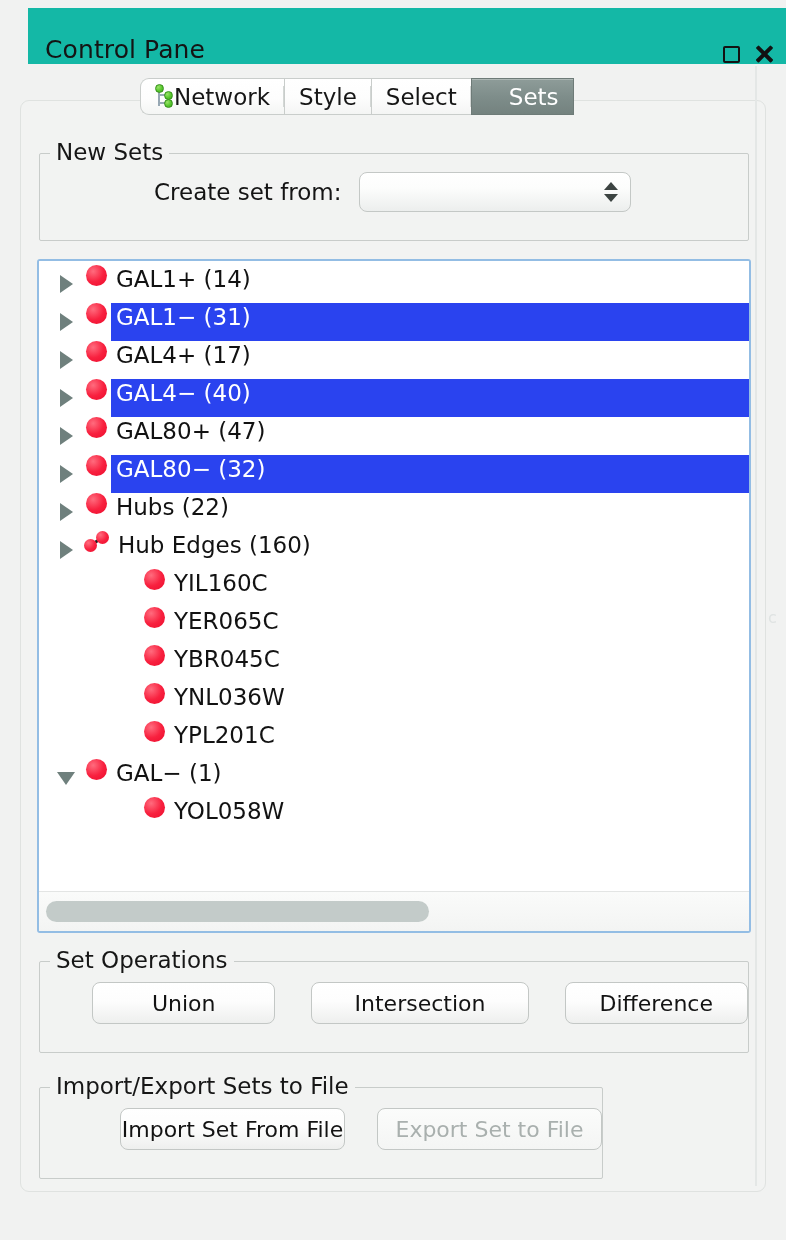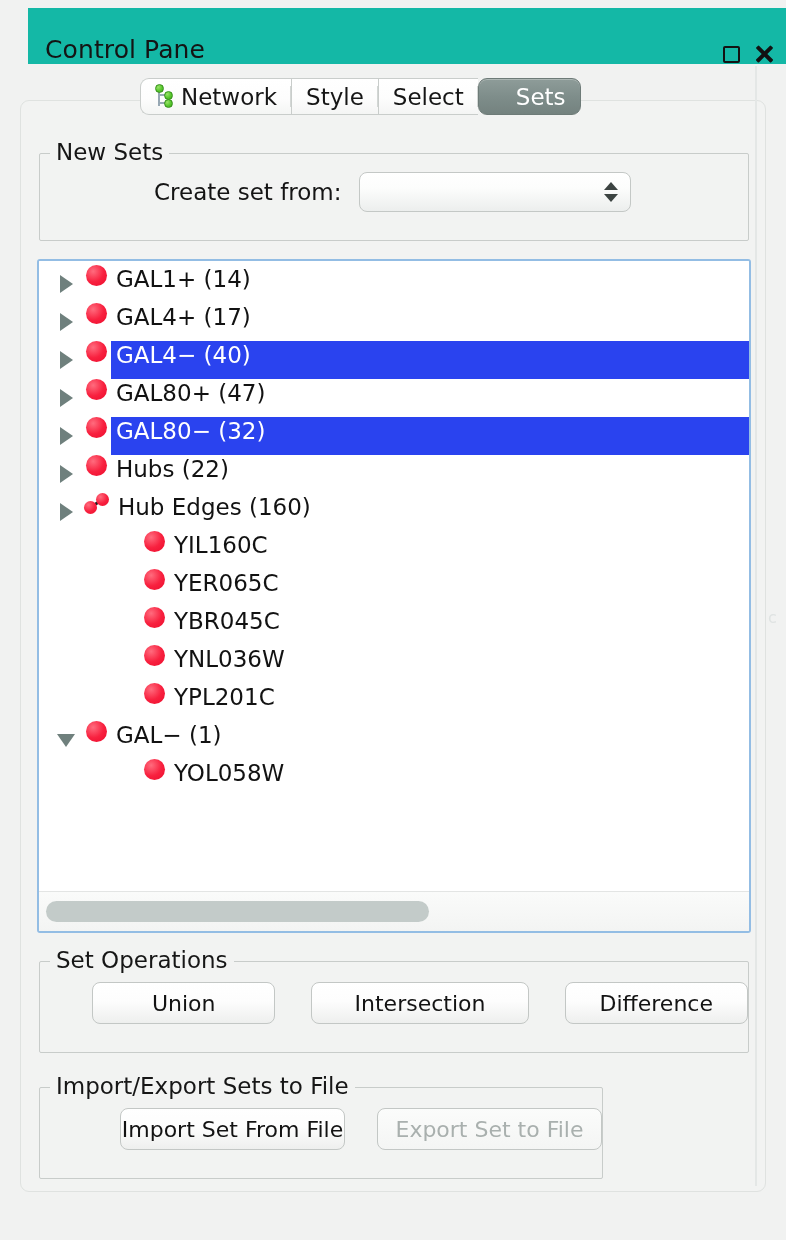--- a/index.html
+++ b/index.html
@@ -80,21 +80,20 @@
     position: absolute;
     left: 140px; top: 78px;
     height: 37px;
     display: flex;
     align-items: stretch;
     z-index: 5;
   }
   .tab {
     display: flex;
     align-items: center;
-    gap: 7px;
     padding: 0 14px;
     font-size: 23px;
     color: #161616;
     background: linear-gradient(to bottom, #ffffff 0%, #fdfdfd 55%, #f4f5f4 100%);
     border: 1px solid #c9cdcb;
     border-right: none;
     cursor: pointer;
     white-space: nowrap;
     position: relative;
   }
@@ -111,21 +110,21 @@
   .tab .sep {
     position: absolute;
     right: 0; top: 7px; bottom: 7px;
     width: 1px;
     background: #d3d7d5;
   }
   .tab.active {
     background: linear-gradient(to bottom, #8e9c99 0%, #7e8d8a 52%, #74827f 100%);
     color: #ffffff;
     border-color: #6e7b78;
-    border-radius: 9px;
+    border-radius: 0;
     border-right: 1px solid #6e7b78;
     box-shadow: inset 0 1px 0 rgba(255,255,255,.28);
     padding-left: 37px;
   }
   .net-icon {
     width: 21px; height: 25px;
     position: relative;
     flex: none;
   }
   .net-icon .stem {
@@ -461,20 +460,27 @@
 
     <div class="tree-wrap">
       <div class="tree" id="tree-body">
           <div class="row">
             <span class="twisty">
               <span class="tri-right"></span>
             </span>
             <span class="node-dot"></span>
             <span class="label">GAL1+ (14)</span>
           </div>
+          <div class="row selected">
+            <span class="twisty">
+              <span class="tri-right"></span>
+            </span>
+            <span class="node-dot"></span>
+            <span class="label">GAL1− (31)</span>
+          </div>
           <div class="row">
             <span class="twisty">
               <span class="tri-right"></span>
             </span>
             <span class="node-dot"></span>
             <span class="label">GAL4+ (17)</span>
           </div>
           <div class="row selected">
             <span class="twisty">
               <span class="tri-right"></span>

